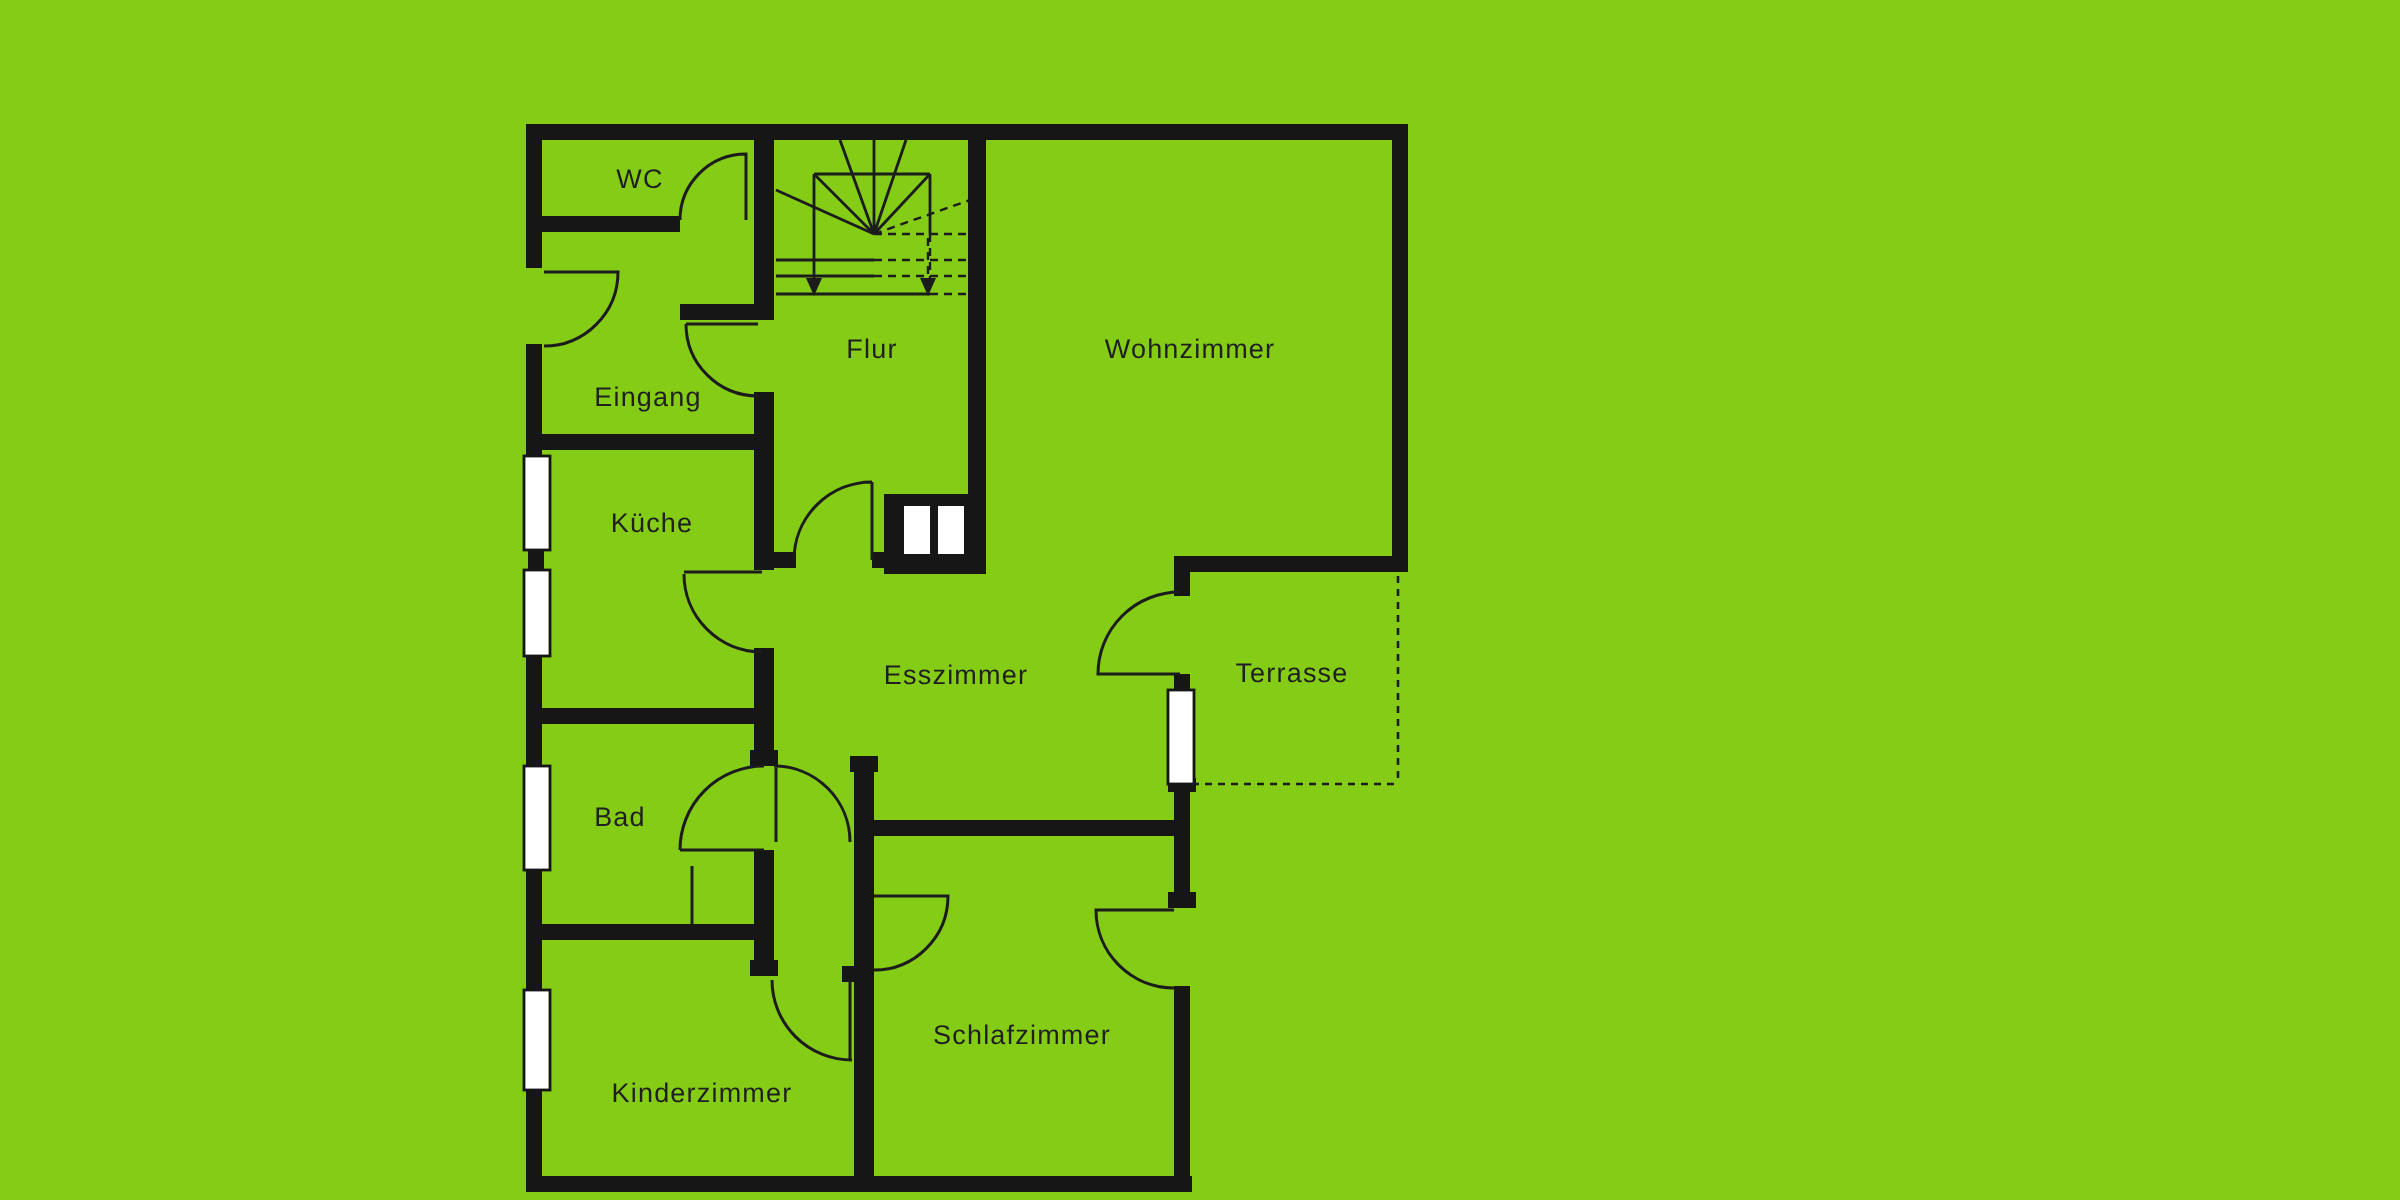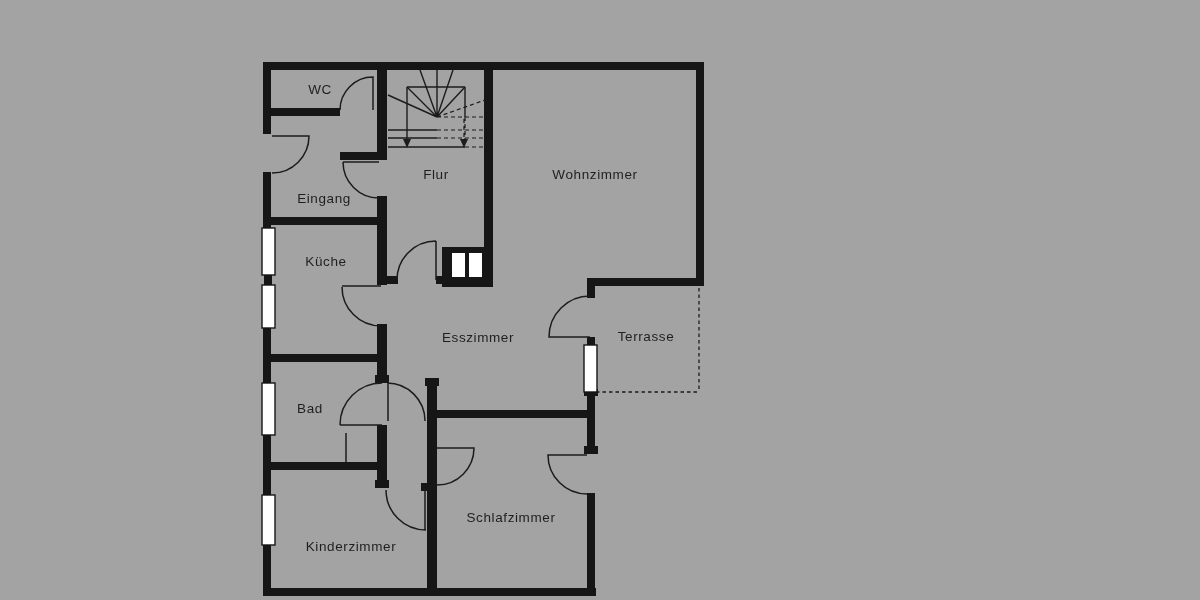--- a/index.html
+++ b/index.html
@@ -1,16 +1,16 @@
 <!DOCTYPE html>
 <html><head>
 <meta charset="utf-8">
 <style>
   html,body{margin:0;padding:0;background:#ffffff;}
-  .canvas{position:relative;width:1200px;height:600px;background:#a3a3a3;overflow:hidden;}
+  .canvas{position:relative;width:1200px;height:600px;background:#84cc16;overflow:hidden;}
   svg{display:block;}
   .room-label{
     font-family:"Liberation Sans", sans-serif;
     font-size:13.5px;
     letter-spacing:0.6px;
     fill:#1f1f1f;
   }
   .wall{fill:#161616;stroke:none;}
   .win{fill:#ffffff;stroke:#161616;stroke-width:1.4;}
   .door{fill:none;stroke:#1c1c1c;stroke-width:1.5;}

